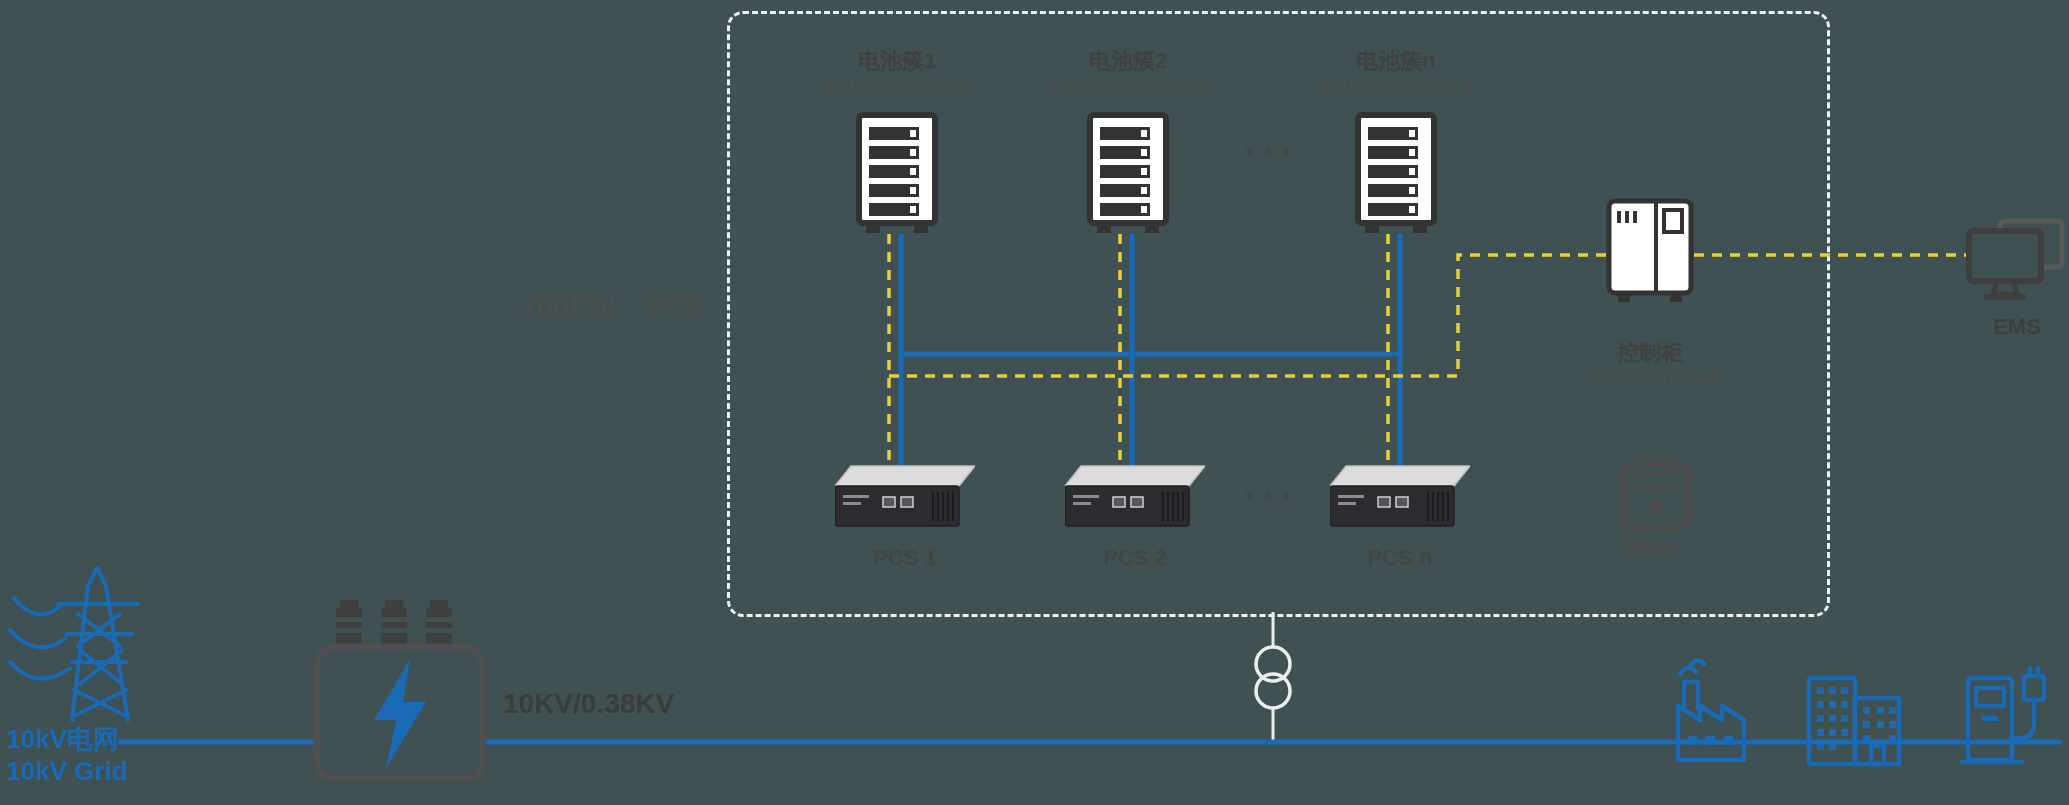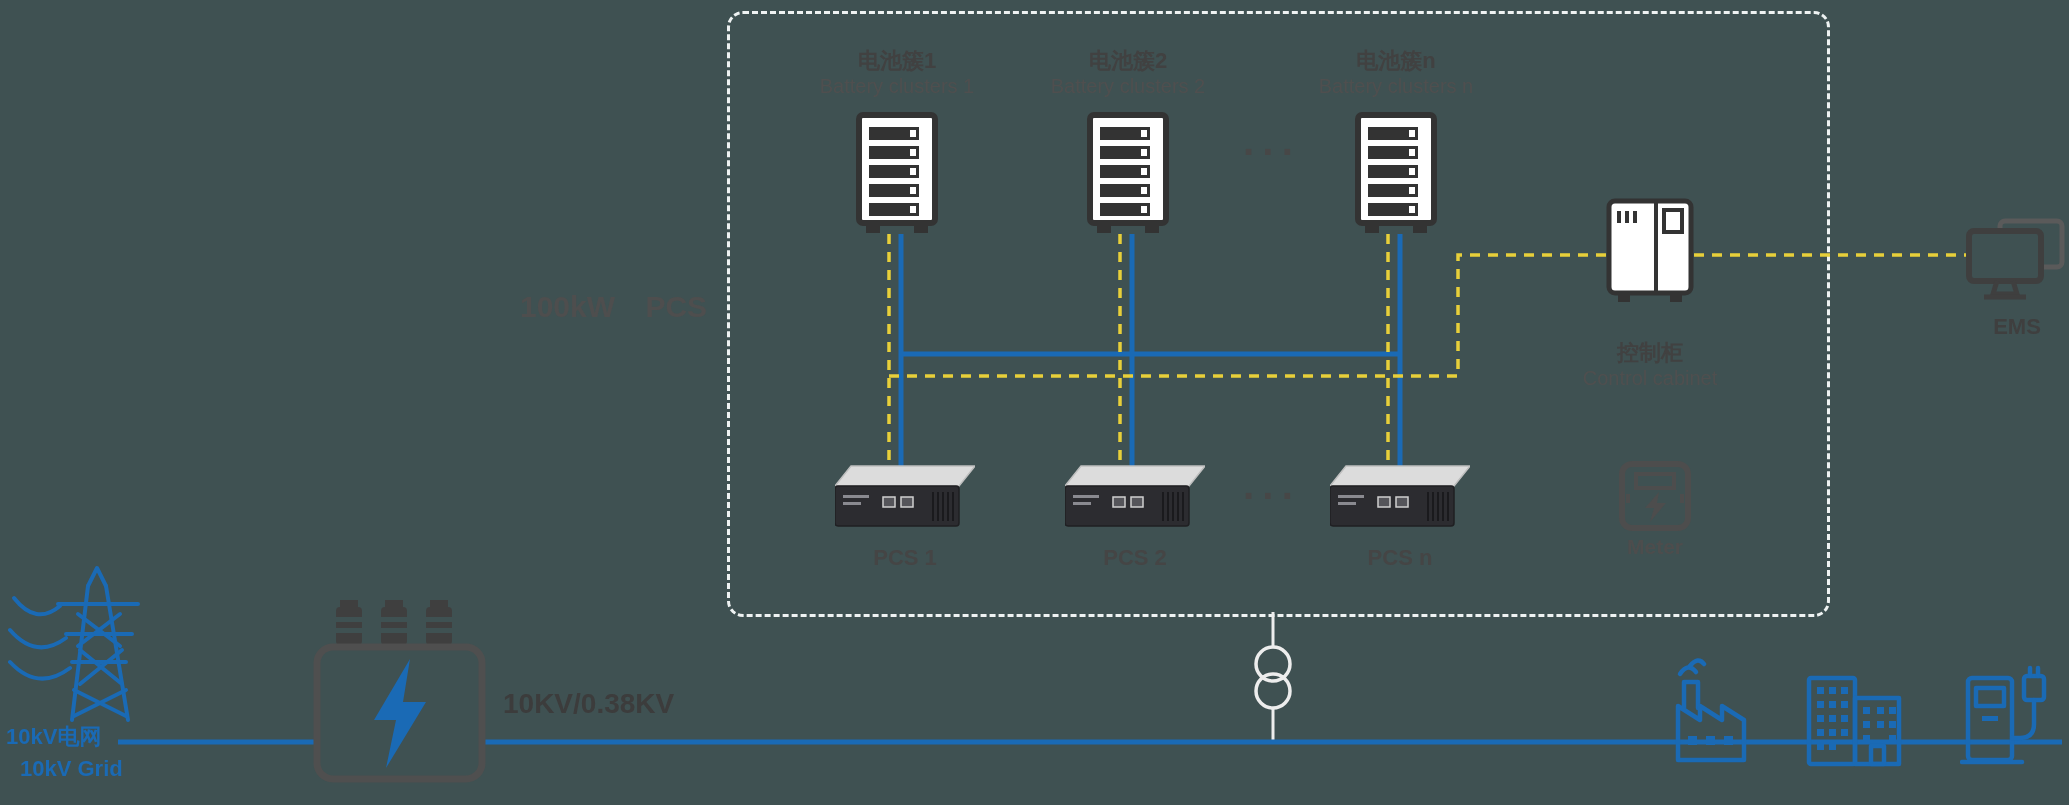--- a/index.html
+++ b/index.html
@@ -16,21 +16,21 @@
     position:absolute;left:727px;top:11px;width:1097px;height:600px;
     border:3px dashed #eef2f2;border-radius:16px;z-index:1;
   }
   .wires{position:absolute;left:0;top:0;z-index:2;}
   .icon{position:absolute;z-index:3;line-height:0;}
   .dots{position:absolute;z-index:4;font-size:40px;font-weight:700;color:#474747;letter-spacing:6px;text-align:center;}
   .rating{position:absolute;left:520px;top:290px;font-size:30px;font-weight:700;color:#4e4e4e;word-spacing:22px;z-index:4;}
   .pcs-lbl{font-size:22px;font-weight:600;color:#454545;}
   .meter-lbl{font-size:21px;font-weight:700;color:#4d4d4d;}
   .ems-lbl{font-size:22px;font-weight:700;color:#3f3f3f;}
-  .grid-lbl{font-size:22px;font-weight:700;color:#1a6ab5;}
+  .grid-lbl{font-size:26px;font-weight:700;color:#1a6ab5;}
   .ratio-lbl{position:absolute;left:503px;top:688px;font-size:28px;font-weight:700;color:#3c3c3c;z-index:4;}
 </style>
 </head>
 <body>
 
 <div class="canvas">
 
   <div class="dashed-box"></div>
 
   <svg class="wires" width="2069" height="805" viewBox="0 0 2069 805">
@@ -339,17 +339,17 @@
   <div class="dots" style="left:1222px;top:474px;width:100px">···</div>
 
   <div class="lbl zh" style="left:1520px;top:338px;width:260px">控制柜</div>
   <div class="lbl en" style="left:1520px;top:367px;width:260px">Control cabinet</div>
 
   <div class="lbl meter-lbl" style="left:1585px;top:535px;width:140px">Meter</div>
 
   <div class="lbl ems-lbl" style="left:1957px;top:314px;width:120px">EMS</div>
 
   <div class="lbl left grid-lbl" style="left:6px;top:722px">10kV电网</div>
-  <div class="lbl left grid-lbl" style="left:20px;top:756px">10kV Grid</div>
+  <div class="lbl left grid-lbl" style="left:6px;top:756px">10kV Grid</div>
 
   <div class="ratio-lbl">10KV/0.38KV</div>
 
 </div>
 
 </body></html>

